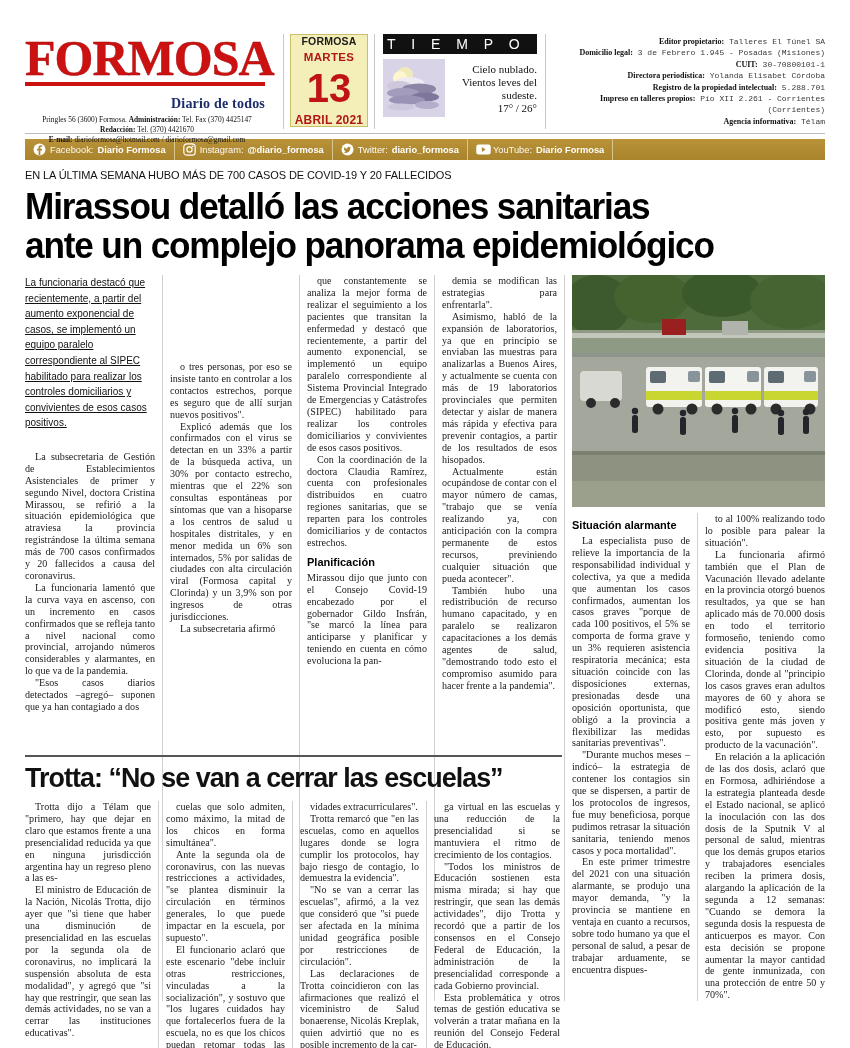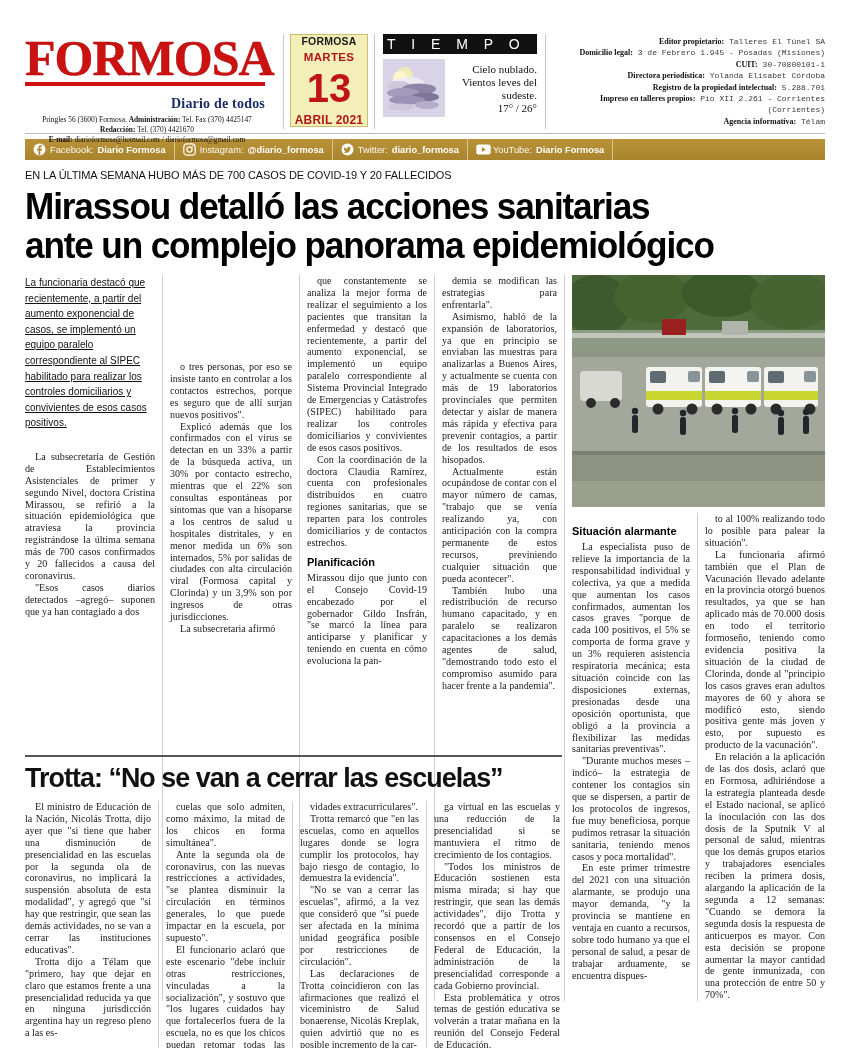--- a/index.html
+++ b/index.html
@@ -413,20 +413,21 @@
     <div>Mirassou detalló las acciones sanitarias</div>
     <div>ante un complejo panorama epidemiológico</div>
   </div>
 
   <div class="cols">
 
     <div class="col" style="width:138px">
       <div class="lead">La funcionaria destacó que recientemente, a partir del aumento exponencial de casos, se implementó un equipo paralelo correspondiente al SIPEC habilitado para realizar los controles domiciliarios y convivientes de esos casos positivos.</div>
       <div class="body-txt" style="margin-top:20px">
             <p>La subsecretaria de Gestión de Establecimientos Asistenciales de primer y segundo Nivel, doctora Cristina Mirassou, se refirió a la situación epidemiológica que atraviesa la provincia registrándose la última semana más de 700 casos confirmados y 20 fallecidos a causa del coronavirus.</p>
+            <p>La funcionaria lamentó que la curva vaya en ascenso, con un incremento en casos confirmados que se refleja tanto a nivel nacional como provincial, arrojando números considerables y alarmantes, en lo que va de la pandemia.</p>
             <p>"Esos casos diarios detectados –agregó– suponen que ya han contagiado a dos</p>
           </div>
     </div>
 
     <div class="col" style="width:137px">
       <div style="height:86px"></div>
       <div class="body-txt">
             <p>o tres personas, por eso se insiste tanto en controlar a los contactos estrechos, porque es seguro que de allí surjan nuevos positivos".</p>
             <p>Explicó además que los confirmados con el virus se detectan en un 33% a partir de la búsqueda activa, un 30% por contacto estrecho, mientras que el 22% son consultas espontáneas por síntomas que van a hisoparse a los centros de salud u hospitales distritales, y en menor medida un 6% son internados, 5% por salidas de ciudades con alta circulación viral (Formosa capital y Clorinda) y un 3,9% son por ingresos de otras jurisdicciones.</p>
             <p>La subsecretaria afirmó</p>
@@ -506,21 +507,21 @@
                 <circle cx="234" cy="137" r="3.2"></circle>
           </g>
           <rect x="0" y="176" width="253" height="56" fill="#8d9281"></rect>
           <rect x="0" y="176" width="253" height="4" fill="#7b8171"></rect>
           <rect x="0" y="206" width="253" height="26" fill="#9aa08c"></rect>
         </svg>
       </div>
 
       <div style="display:flex;">
         <div class="col" style="width:126px; padding-left:0;">
-          <div class="subhead" style="margin-top:12px">Situación alarmante</div>
+          <div class="subhead" style="margin-top:6px">Situación alarmante</div>
           <div class="body-txt">
                 <p>La especialista puso de relieve la importancia de la responsabilidad individual y colectiva, ya que a medida que aumentan los casos confirmados, aumentan los casos graves "porque de cada 100 positivos, el 5% se comporta de forma grave y un 3% requieren asistencia respiratoria mecánica; esta situación coincide con las disposiciones externas, presionadas desde una oposición oportunista, que obligó a la provincia a flexibilizar las medidas sanitarias preventivas".</p>
                 <p>"Durante muchos meses –indicó– la estrategia de contener los contagios sin que se dispersen, a partir de los protocolos de ingresos, fue muy beneficiosa, porque pudimos retrasar la situación sanitaria, teniendo menos casos y poca mortalidad".</p>
                 <p>En este primer trimestre del 2021 con una situación alarmante, se produjo una mayor demanda, "y la provincia se mantiene en ventaja en cuanto a recursos, sobre todo humano ya que el personal de salud, a pesar de trabajar arduamente, se encuentra dispues-</p>
               </div>
         </div>
         <div class="col" style="width:127px; border-right:none; padding-right:0;">
           <div class="body-txt">
                 <p>to al 100% realizando todo lo posible para palear la situación".</p>
                 <p>La funcionaria afirmó también que el Plan de Vacunación llevado adelante en la provincia otorgó buenos resultados, ya que se han aplicado más de 70.000 dosis en todo el territorio formoseño, teniendo como evidencia positiva la situación de la ciudad de Clorinda, donde al "principio los casos graves eran adultos mayores de 60 y ahora se modificó esto, siendo positiva gente más joven y esto, por supuesto es producto de la vacunación".</p>
@@ -530,22 +531,22 @@
       </div>
     </div>
   </div>
 
   <div style="position:absolute; left:0; top:716px; width:537px;">
     <hr class="hr-thick">
     <div class="headline2">Trotta: “No se van a cerrar las escuelas”</div>
     <div class="art2cols">
       <div class="col" style="width:134px; padding-left:0;">
         <div class="body-txt">
+              <p>Trotta dijo a Télam que "primero, hay que dejar en claro que estamos frente a una presencialidad reducida ya que en ninguna jurisdicción argentina hay un regreso pleno a las es-</p>
               <p>El ministro de Educación de la Nación, Nicolás Trotta, dijo ayer que "si tiene que haber una disminución de presencialidad en las escuelas por la segunda ola de coronavirus, no implicará la suspensión absoluta de esta modalidad", y agregó que "si hay que restringir, que sean las demás actividades, no se van a cerrar las instituciones educativas".</p>
-              <p>Trotta dijo a Télam que "primero, hay que dejar en claro que estamos frente a una presencialidad reducida ya que en ninguna jurisdicción argentina hay un regreso pleno a las es-</p>
             </div>
       </div>
       <div class="col" style="width:134px;">
         <div class="body-txt">
               <p>cuelas que solo admiten, como máximo, la mitad de los chicos en forma simultánea".</p>
               <p>Ante la segunda ola de coronavirus, con las nuevas restricciones a actividades, "se plantea disminuir la circulación en términos generales, lo que puede impactar en la escuela, por supuesto".</p>
               <p>El funcionario aclaró que este escenario "debe incluir otras restricciones, vinculadas a la socialización", y sostuvo que "los lugares cuidados hay que fortalecerlos fuera de la escuela, no es que los chicos puedan retomar todas las acti-</p>
             </div>
       </div>
       <div class="col" style="width:134px;">

